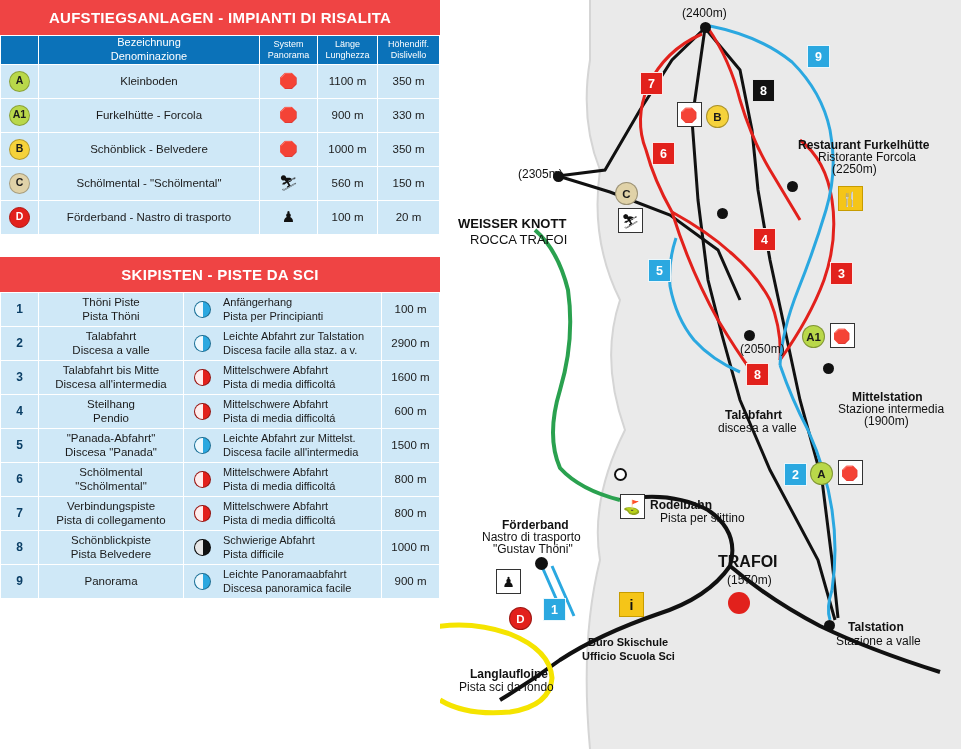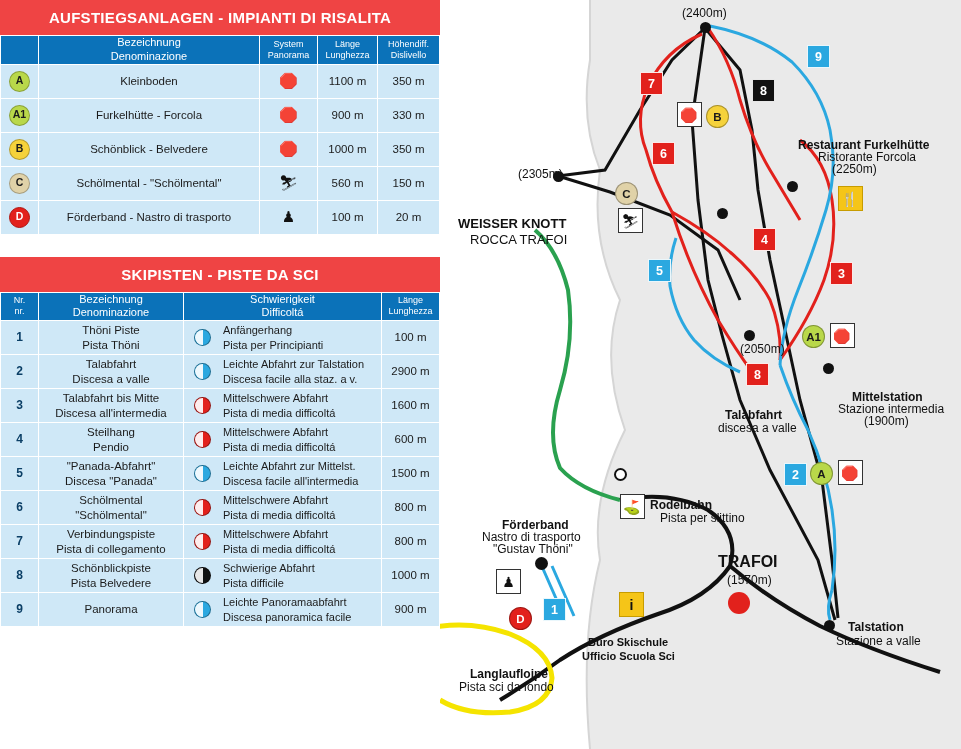--- a/index.html
+++ b/index.html
@@ -219,38 +219,20 @@
 
   <div class="panel-title">SKIPISTEN - PISTE DA SCI</div>
   <table class="legend">
     <colgroup>
       <col style="width:38px">
         <col style="width:145px">
         <col>
         <col style="width:58px">
     </colgroup>
     <tbody>
-        <tr>
-      <th class="hdr small">
-        <div>Nr.</div>
-        <div>nr.</div>
-      </th>
-      <th class="hdr">
-        <div>Bezeichnung</div>
-        <div>Denominazione</div>
-      </th>
-      <th class="hdr">
-        <div>Schwierigkeit</div>
-        <div>Difficoltá</div>
-      </th>
-      <th class="hdr small">
-        <div>Länge</div>
-        <div>Lunghezza</div>
-      </th>
-    </tr>
 
     <tr>
       <td class="cell num">1</td>
       <td class="cell name">
         <div>Thöni Piste</div>
         <div>Pista Thöni</div>
       </td>
       <td class="cell">
         <div class="diffwrap">
           <span class="dot blue"></span>

